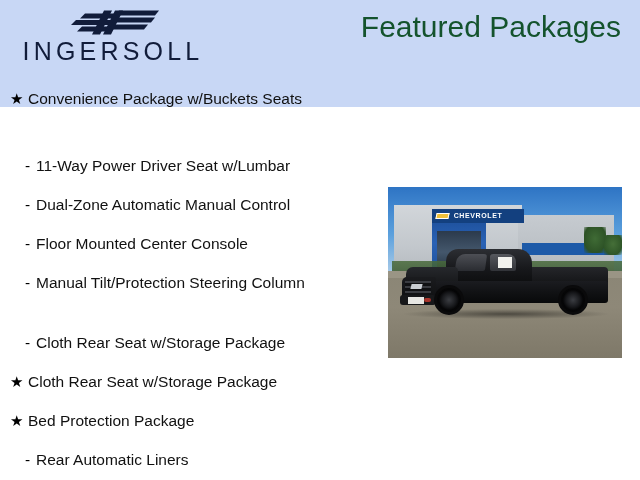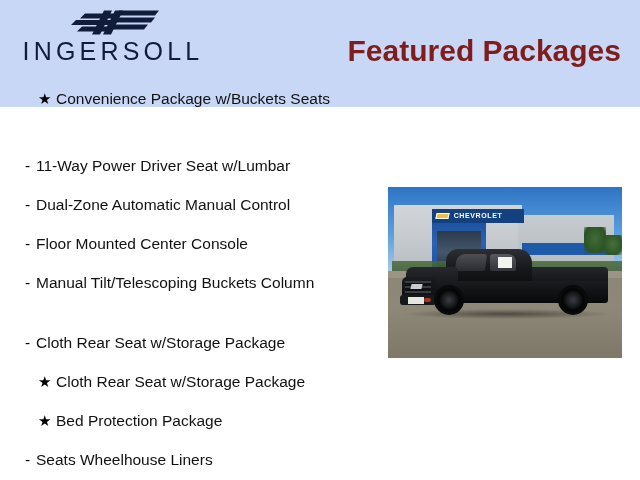--- a/index.html
+++ b/index.html
@@ -64,24 +64,24 @@
     font-weight: bold;
     letter-spacing: 2.3px;
     color: #111c3a;
     line-height: 12px;
     white-space: nowrap;
   }
 
   .page-title {
     position: absolute;
     right: 19px;
-    top: 34px;
+    top: 10px;
     font-size: 30px;
-    font-weight: bold;
-    color: #7f1d1d;
+    font-weight: normal;
+    color: #14532d;
     letter-spacing: 0px;
     white-space: nowrap;
   }
 
   
   .content {
     position: absolute;
     left: 0;
     top: 84px;
     width: 640px;
@@ -90,21 +90,20 @@
 
   .row {
     position: absolute;
     left: 0;
     font-size: 15.5px;
     line-height: 21px;
     color: #111111;
   }
   .row.level-main {
     padding-left: 10px;
-    margin-left: 28px;
   }
   .row.level-sub {
     padding-left: 25px;
   }
   .bullet-star {
     display: inline-block;
     width: 18px;
     font-size: 15px;
     line-height: 21px;
     vertical-align: top;
@@ -322,37 +321,37 @@
 
   <div class="row level-sub" style="top:110px;">
     <span class="bullet-dash">-</span><span class="row-text">Dual-Zone Automatic Manual Control</span>
   </div>
 
   <div class="row level-sub" style="top:149px;">
     <span class="bullet-dash">-</span><span class="row-text">Floor Mounted Center Console</span>
   </div>
 
   <div class="row level-sub" style="top:188px;">
-    <span class="bullet-dash">-</span><span class="row-text" style="max-width:283px;">Manual Tilt/Telescoping Buckets Column</span>
+    <span class="bullet-dash">-</span><span class="row-text" style="max-width:283px;">Manual Tilt/Protection Steering Column</span>
   </div>
 
   <div class="row level-sub" style="top:248px;">
     <span class="bullet-dash">-</span><span class="row-text">Cloth Rear Seat w/Storage Package</span>
   </div>
 
   <div class="row level-main" style="top:287px;">
     <span class="bullet-star">★</span><span class="row-text">Cloth Rear Seat w/Storage Package</span>
   </div>
 
   <div class="row level-main" style="top:326px;">
     <span class="bullet-star">★</span><span class="row-text">Bed Protection Package</span>
   </div>
 
   <div class="row level-sub" style="top:365px;">
-    <span class="bullet-dash">-</span><span class="row-text">Seats Wheelhouse Liners</span>
+    <span class="bullet-dash">-</span><span class="row-text">Rear Automatic Liners</span>
   </div>
 </div>
 
 <div class="photo">
   <div class="ph-sky"></div>
   <div class="ph-ground"></div>
   <div class="ph-bldg"></div>
   <div class="ph-bldg2"></div>
   <div class="ph-blueband"></div>
   <div class="ph-showroom"></div>

